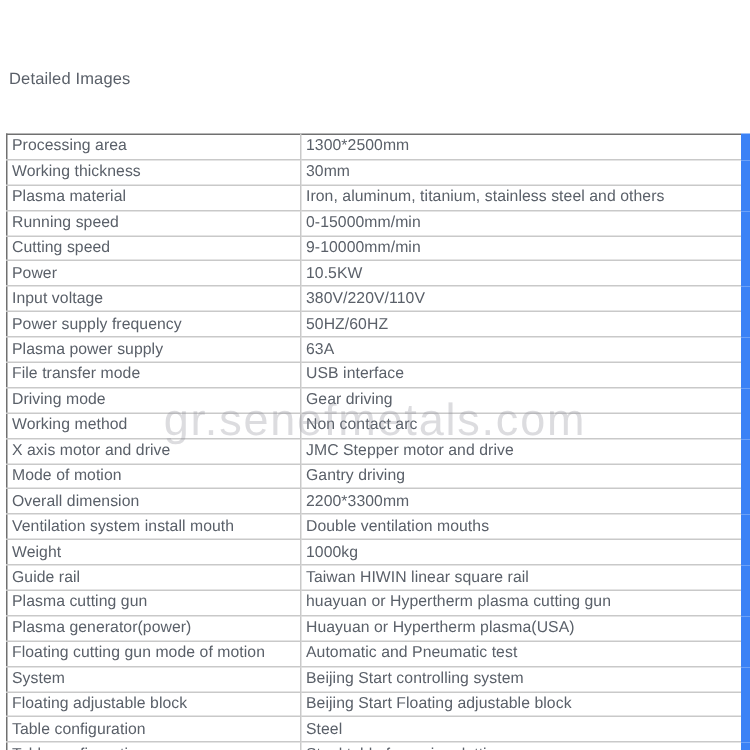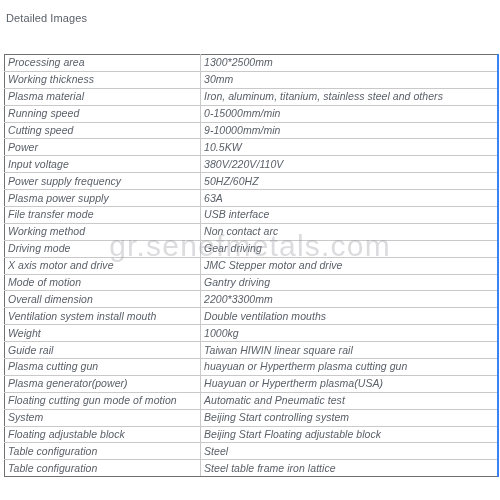--- a/index.html
+++ b/index.html
@@ -15,20 +15,21 @@
     color: #5a6069;
     overflow: hidden;
     position: relative;
   }
 
   .page {
     position: relative;
     width: 500px;
     height: 392px;
     box-sizing: border-box;
+    margin-top: 35px;
   }
 
   .section-title {
     position: absolute;
     left: 6px;
     top: 11px;
     font-size: 11px;
     line-height: 14px;
     color: #5a6069;
     letter-spacing: 0.1px;
@@ -57,28 +58,27 @@
     border: 1px solid #c9c9c9;
     padding: 0 0 0 3px;
     height: 15.9px;
     font-size: 10.5px;
     line-height: 15px;
     color: #5a6069;
     vertical-align: middle;
     white-space: nowrap;
     overflow: hidden;
     letter-spacing: 0.05px;
-    font-style: italic;
   }
 
   table.spec-table td.cell-label {
     border-left: 1px solid #707070;
   }
   table.spec-table td.cell-value {
-    border-right: 2px solid #3b82f6;
+    border-right: 7px solid #3b82f6;
   }
   table.spec-table tr:first-child td {
     border-top: 1px solid #707070;
   }
   table.spec-table tr:last-child td {
     border-bottom: 1px solid #707070;
   }
 
   .watermark {
     position: absolute;
@@ -150,26 +150,26 @@
           </tr>
           <tr>
             <td class="cell-label">Plasma power supply</td>
             <td class="cell-value">63A</td>
           </tr>
           <tr>
             <td class="cell-label">File transfer mode</td>
             <td class="cell-value">USB interface</td>
           </tr>
           <tr>
+            <td class="cell-label">Driving mode</td>
+            <td class="cell-value">Gear driving</td>
+          </tr>
+          <tr>
             <td class="cell-label">Working method</td>
             <td class="cell-value">Non contact arc</td>
-          </tr>
-          <tr>
-            <td class="cell-label">Driving mode</td>
-            <td class="cell-value">Gear driving</td>
           </tr>
           <tr>
             <td class="cell-label">X axis motor and drive</td>
             <td class="cell-value">JMC Stepper motor and drive</td>
           </tr>
           <tr>
             <td class="cell-label">Mode of motion</td>
             <td class="cell-value">Gantry driving</td>
           </tr>
           <tr>

